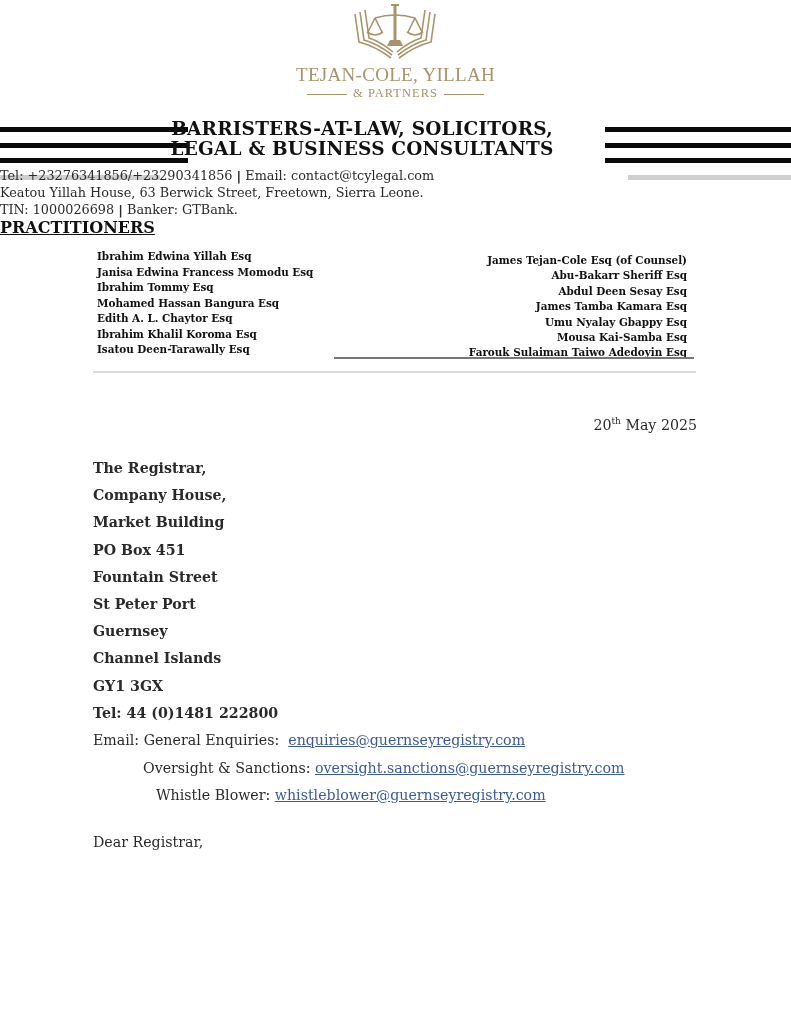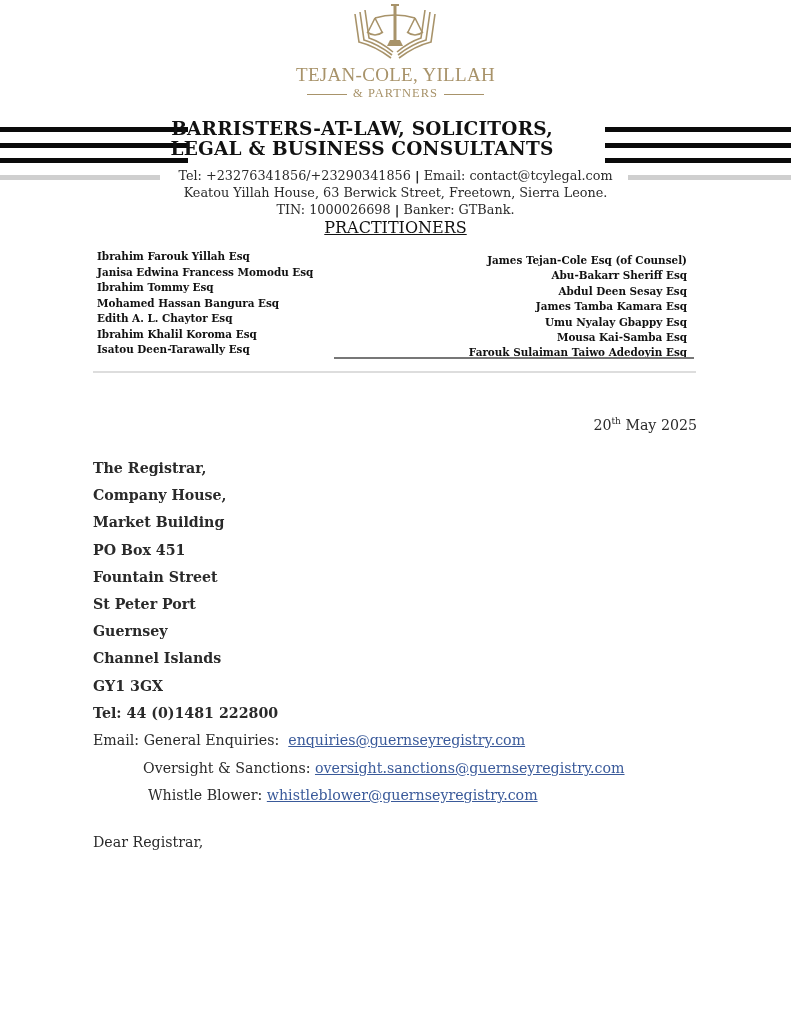--- a/index.html
+++ b/index.html
@@ -13,25 +13,25 @@
                color:#a8936a; font-weight:normal; }
   #firm-sub { left:0; width:791px; top:86px; text-align:center;
               font-family:"Liberation Serif", serif; font-size:12.5px; letter-spacing:1px; color:#a8936a; }
   #firm-sub .rule { display:inline-block; width:40px; height:1px; background:#a8936a; vertical-align:middle; margin:0 6px; }
   
   .stripe { position:absolute; height:5px; background:#0a0a0a; }
   .stripe.gray { background:#cfcfcf; height:5px; }
   
   .head-line { position:absolute; left:0; width:724px; text-align:center;
                font-family:"DejaVu Serif", serif; font-weight:bold; font-size:18.5px; color:#111; letter-spacing:0.2px; }
-  .contact-line { position:absolute; left:0; width:791px; text-align:center;
+  .contact-line { position:absolute; left:0; width:791px; 
                   font-family:"DejaVu Serif", serif; font-size:12.8px; color:#2a2a2a; }
   .contact-line b { font-family:"DejaVu Sans", sans-serif; }
-  #practitioners-title { position:absolute; left:0; width:791px; top:218px; text-align:center;
-                         font-family:"DejaVu Serif", serif; font-weight:normal; font-size:16px;
+  #practitioners-title { position:absolute; left:0; width:791px; top:218px; 
+                         font-family:"DejaVu Serif", serif; font-weight:bold; font-size:16px;
                          text-decoration:underline; color:#111; }
   .prac-left { position:absolute; left:97px; top:249px; }
   .prac-right { position:absolute; right:104px; top:253px; text-align:right; }
   .prac { font-family:"DejaVu Serif", serif; font-weight:bold; font-size:10.4px; line-height:15.5px; color:#111; white-space:nowrap; }
   .prac-right .prac { line-height:15.4px; }
   #prac-underline { left:334px; top:357px; width:360px; height:1.5px; background:#777; }
   #header-divider { left:93px; top:371px; width:603px; height:2px; background:#ddd; }
   
   .body-text { font-family:"DejaVu Serif", serif; font-size:14.2px; color:#2a2a2a; white-space:nowrap; }
   #date-line { right:94px; top:416px; }
@@ -89,21 +89,21 @@
 </div>
 <div class="contact-line" style="top:185px;">Keatou Yillah House, 63 Berwick Street, Freetown, Sierra Leone.</div>
 <div class="contact-line" style="top:202px;">
   <span>TIN: 1000026698</span>
   <b>|</b>
   <span>Banker: GTBank.</span>
 </div>
 <div id="practitioners-title">PRACTITIONERS</div>
 
 <div class="prac-left">
-  <div class="prac">Ibrahim Farouk Yillah Esq</div>
+  <div class="prac">Ibrahim Edwina Yillah Esq</div>
   <div class="prac">Janisa Edwina Francess Momodu Esq</div>
   <div class="prac">Ibrahim Tommy Esq</div>
   <div class="prac">Mohamed Hassan Bangura Esq</div>
   <div class="prac">Edith A. L. Chaytor Esq</div>
   <div class="prac">Ibrahim Khalil Koroma Esq</div>
   <div class="prac">Isatou Deen-Tarawally Esq</div>
 </div>
 <div class="prac-right">
   <div class="prac">James Tejan-Cole Esq (of Counsel)</div>
   <div class="prac">Abu-Bakarr Sheriff Esq</div>
@@ -133,18 +133,18 @@
 
 <div class="abs body-text" style="left:93px;top:732px;">
   <span>Email:</span>
   <span>General Enquiries:</span>&nbsp;
   <span class="email-link">enquiries@guernseyregistry.com</span>
 </div>
 <div class="abs body-text" style="left:143px;top:760px;text-align:right;">
   <span>Oversight &amp; Sanctions:</span>
   <span class="email-link">oversight.sanctions@guernseyregistry.com</span>
 </div>
-<div class="abs body-text" style="left:148px;top:787px;">
+<div class="abs body-text" style="left:156px;top:787px;">
   <span>Whistle Blower:</span>
   <span class="email-link">whistleblower@guernseyregistry.com</span>
 </div>
 
 <div class="abs body-text" style="left:93px;top:834px;">Dear Registrar,</div>
 
 </body></html>

